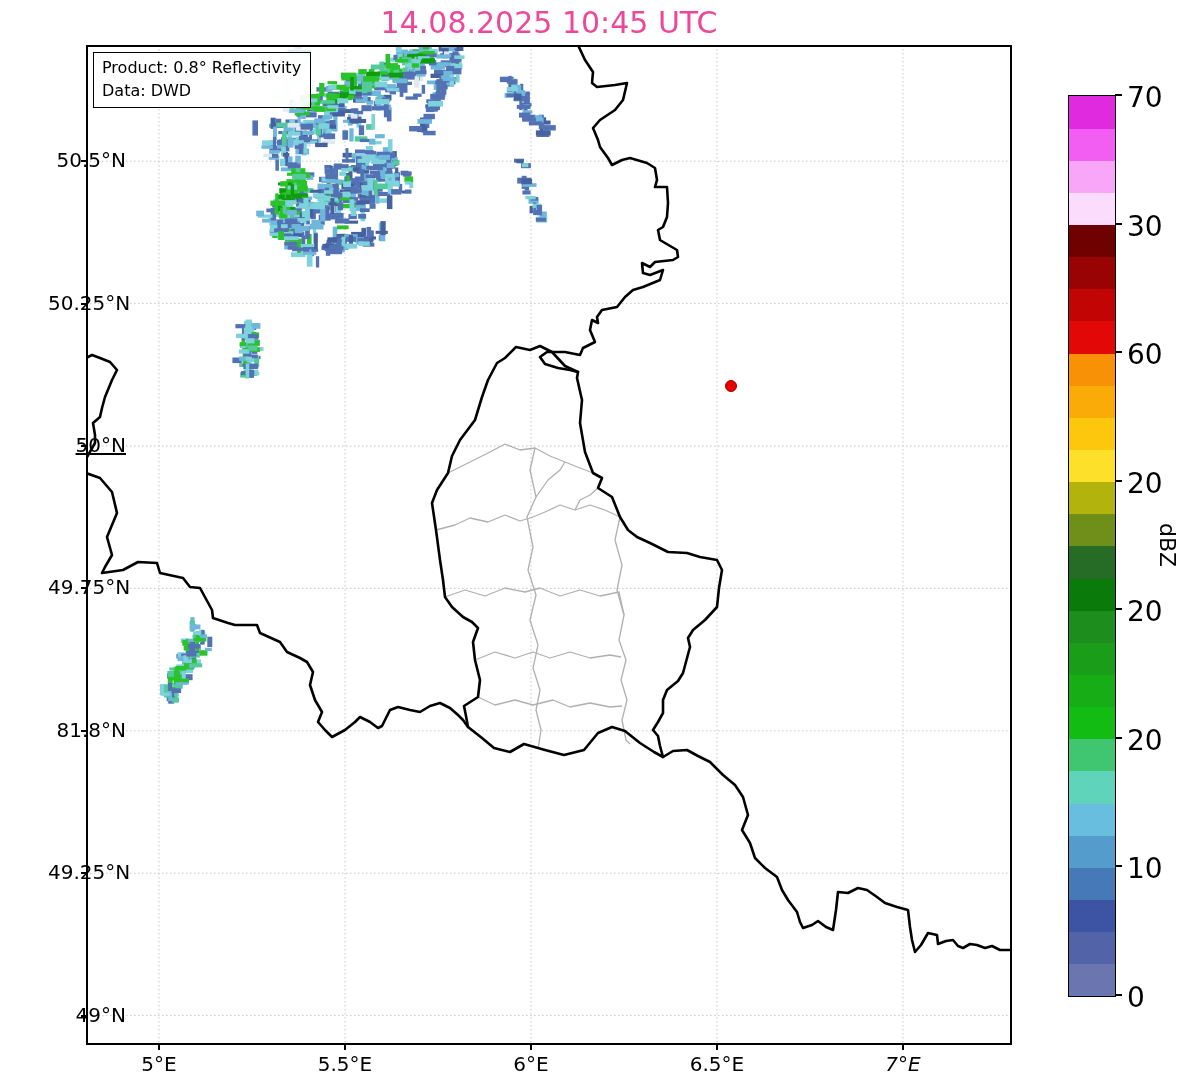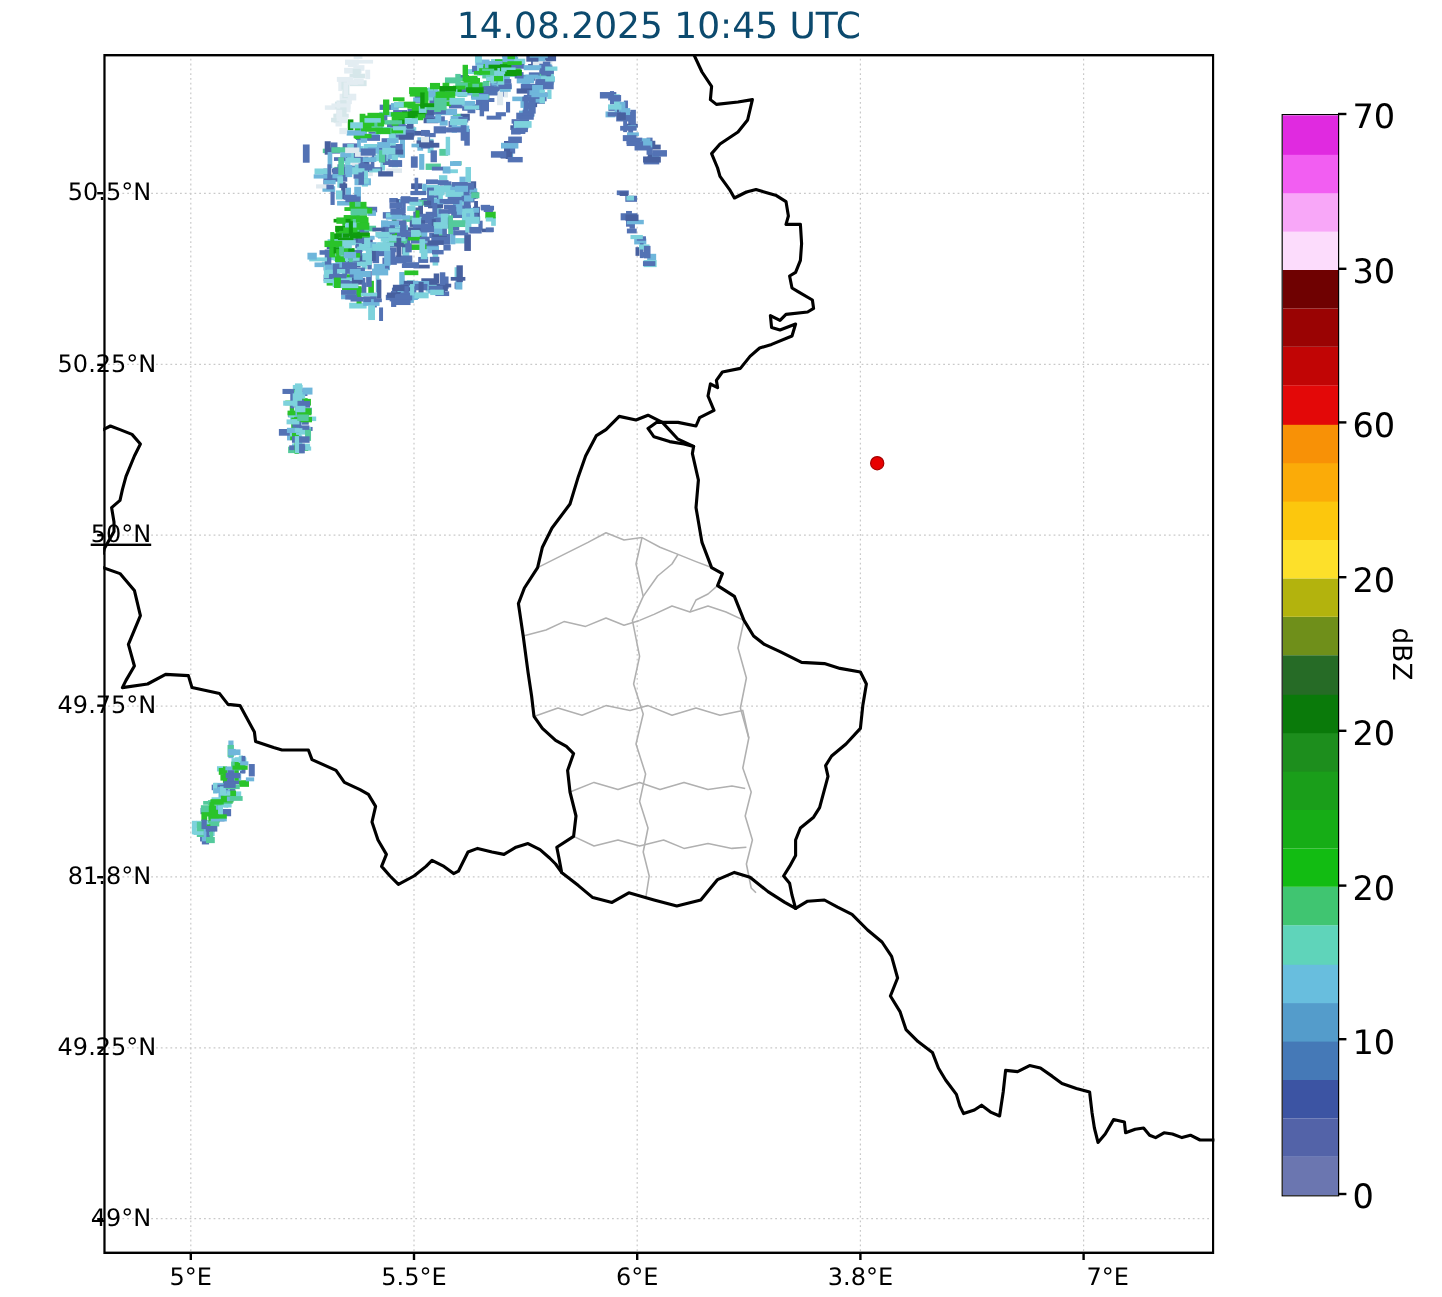--- a/index.html
+++ b/index.html
@@ -2,21 +2,21 @@
 <html><head>
 <meta charset="utf-8">
 <style>
   html,body{margin:0;padding:0;background:#ffffff;}
   #figure{
     position:relative;width:1202px;height:1081px;background:#ffffff;
     font-family:"DejaVu Sans","Liberation Sans",sans-serif;color:#000;overflow:hidden;
   }
   #figure-title{
     position:absolute;left:86px;top:5px;width:926px;text-align:center;
-    font-size:30px;color:#0c4a6e;white-space:nowrap;
+    font-size:30px;color:#ec4899;white-space:nowrap;
   }
   #map-area{position:absolute;left:86px;top:45px;width:926px;height:1000px;}
   #map-svg{position:absolute;left:0;top:0;}
   #info-box{
     position:absolute;left:93px;top:52px;background:rgba(255,255,255,0.93);
     border:1.5px solid #000;padding:3px 9px 5px 8px;font-size:16px;line-height:23px;z-index:5;
   }
   .x-tick-label{position:absolute;font-size:20px;white-space:nowrap;transform:translateX(-50%);}
   .y-tick-label{position:absolute;left:0;width:78px;text-align:right;font-size:20px;white-space:nowrap;padding-left:48px;}
   .axis-tick{position:absolute;background:#000;}
@@ -1206,20 +1206,24 @@
           <polyline points="492,327 479,321 466,307 454,301 444,305 430,302 419,313 411,318 402,335 396,352 389,375 374,395 366,411 362,428 351,445 346,458 350,485 354,515 357,535 359,552 366,562 377,572 386,577 392,583 387,597 389,615 394,635 392,652 378,661 380,671 382,682 396,693 408,703 424,707 438,699 459,705 478,710 498,705 512,688 526,682 539,686 554,698 568,707 577,712 574,701 572,691 567,685 572,677 577,668 577,655 581,645 592,636 597,628 604,602 602,593 607,585 619,575 631,562 633,543 636,525 631,515 614,512 601,508 582,507 564,498 551,492 542,485 534,472 526,452 512,443 516,433 507,428 499,407 494,378 496,355 491,333 492,327"></polyline>
           <polyline points="577,712 587,706 601,705 612,711 624,717 637,730 649,740 657,752 662,770 656,785 664,798 669,813 679,823 691,832 696,845 702,855 711,867 714,877 717,883 726,880 732,876 740,882 747,885 750,865 752,847 762,848 772,843 781,845 791,852 799,858 811,862 822,865 824,882 826,895 829,907 835,900 842,888 851,890 852,899 860,896 867,895 872,901 877,903 884,899 891,900 899,903 906,901 914,905 926,905"></polyline>
           <polyline points="0,428 14,433 26,447 31,468 21,492 26,510 19,522 16,528 37,525 52,517 71,518 74,528 97,533 104,542 114,543 126,565 127,573 142,578 149,580 171,580 174,588 194,597 201,607 214,613 221,617 227,627 224,640 229,655 236,667 232,677 239,685 246,692 259,685 269,677 274,672 284,677 292,683 296,681 304,665 312,662 324,665 334,667 344,661 354,658 364,663 372,670 377,675 382,682"></polyline>
           <polyline points="0,313 6,310 14,313 24,317 31,325 26,335 19,352 16,363 14,372 7,378 9,390 9,398 1,412 0,416"></polyline>
         </g>
         <circle cx="645" cy="341" r="5.5" fill="#e80000" stroke="#a50000" stroke-width="1"></circle>
         <rect x="1" y="1" width="924" height="998" fill="none" stroke="#000" stroke-width="2"></rect>
       </svg>
   </div>
 
+  <div id="info-box">
+    <div>Product: 0.8° Reflectivity</div>
+    <div>Data: DWD</div>
+  </div>
 
   <div id="colorbar" style="left:1068px;top:95px;width:46px;height:900px;">
       <div class="cb-seg" style="top: 867.857px; height: 32.6429px; background: rgb(107, 118, 176);"></div>
       <div class="cb-seg" style="top: 835.714px; height: 32.6429px; background: rgb(83, 99, 168);"></div>
       <div class="cb-seg" style="top: 803.571px; height: 32.6429px; background: rgb(60, 84, 163);"></div>
       <div class="cb-seg" style="top: 771.429px; height: 32.6429px; background: rgb(69, 121, 183);"></div>
       <div class="cb-seg" style="top: 739.286px; height: 32.6429px; background: rgb(84, 156, 203);"></div>
       <div class="cb-seg" style="top: 707.143px; height: 32.6429px; background: rgb(104, 190, 222);"></div>
       <div class="cb-seg" style="top: 675px; height: 32.6429px; background: rgb(95, 212, 186);"></div>
       <div class="cb-seg" style="top: 642.857px; height: 32.6429px; background: rgb(64, 197, 113);"></div>
@@ -1246,23 +1250,23 @@
     </div>
   <div id="cb-axis-label" style="left:1142px;top:532px;width:50px;height:26px;">dBZ</div>
   <div id="annotations">
       <div class="axis-tick" style="left: 158px; top: 1045px; width: 2px; height: 5px;"></div>
       <div class="x-tick-label" style="left: 159px; top: 1052px;">5°E</div>
       <div class="axis-tick" style="left: 344px; top: 1045px; width: 2px; height: 5px;"></div>
       <div class="x-tick-label" style="left: 345px; top: 1052px;">5.5°E</div>
       <div class="axis-tick" style="left: 530px; top: 1045px; width: 2px; height: 5px;"></div>
       <div class="x-tick-label" style="left: 531px; top: 1052px;">6°E</div>
       <div class="axis-tick" style="left: 716px; top: 1045px; width: 2px; height: 5px;"></div>
-      <div class="x-tick-label" style="left: 717px; top: 1052px;">3.8°E</div>
+      <div class="x-tick-label" style="left: 717px; top: 1052px;">6.5°E</div>
       <div class="axis-tick" style="left: 902px; top: 1045px; width: 2px; height: 5px;"></div>
-      <div class="x-tick-label" style="left: 923px; top: 1052px;">7°E</div>
+      <div class="x-tick-label" style="left: 903px; top: 1052px; font-style: italic;">7°E</div>
       <div class="axis-tick" style="left: 81px; top: 160.2px; width: 5px; height: 2px;"></div>
       <div class="y-tick-label" style="top: 148.2px;">50.5°N</div>
       <div class="axis-tick" style="left: 81px; top: 302.6px; width: 5px; height: 2px;"></div>
       <div class="y-tick-label" style="top: 290.6px;">50.25°N</div>
       <div class="axis-tick" style="left: 81px; top: 445px; width: 5px; height: 2px;"></div>
       <div class="y-tick-label" style="top: 433px; text-decoration: underline;">50°N</div>
       <div class="axis-tick" style="left: 81px; top: 587.4px; width: 5px; height: 2px;"></div>
       <div class="y-tick-label" style="top: 575.4px;">49.75°N</div>
       <div class="axis-tick" style="left: 81px; top: 729.8px; width: 5px; height: 2px;"></div>
       <div class="y-tick-label" style="top: 717.8px;">81.8°N</div>

